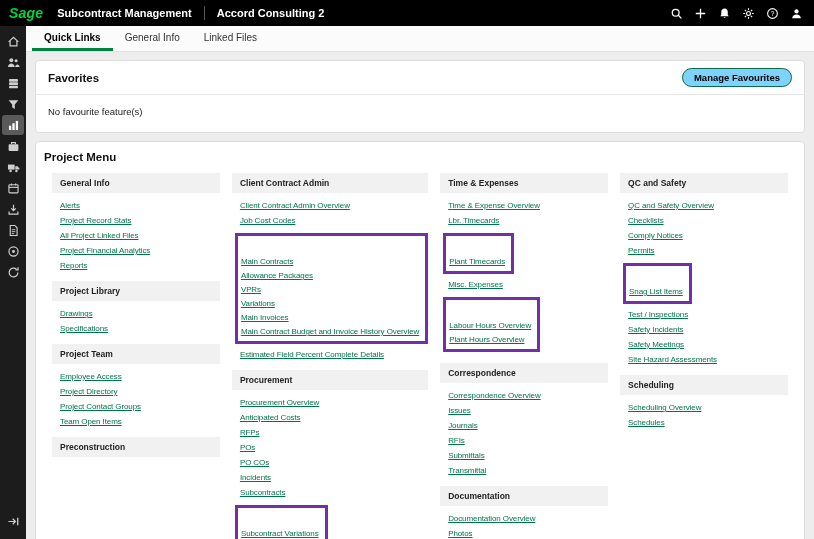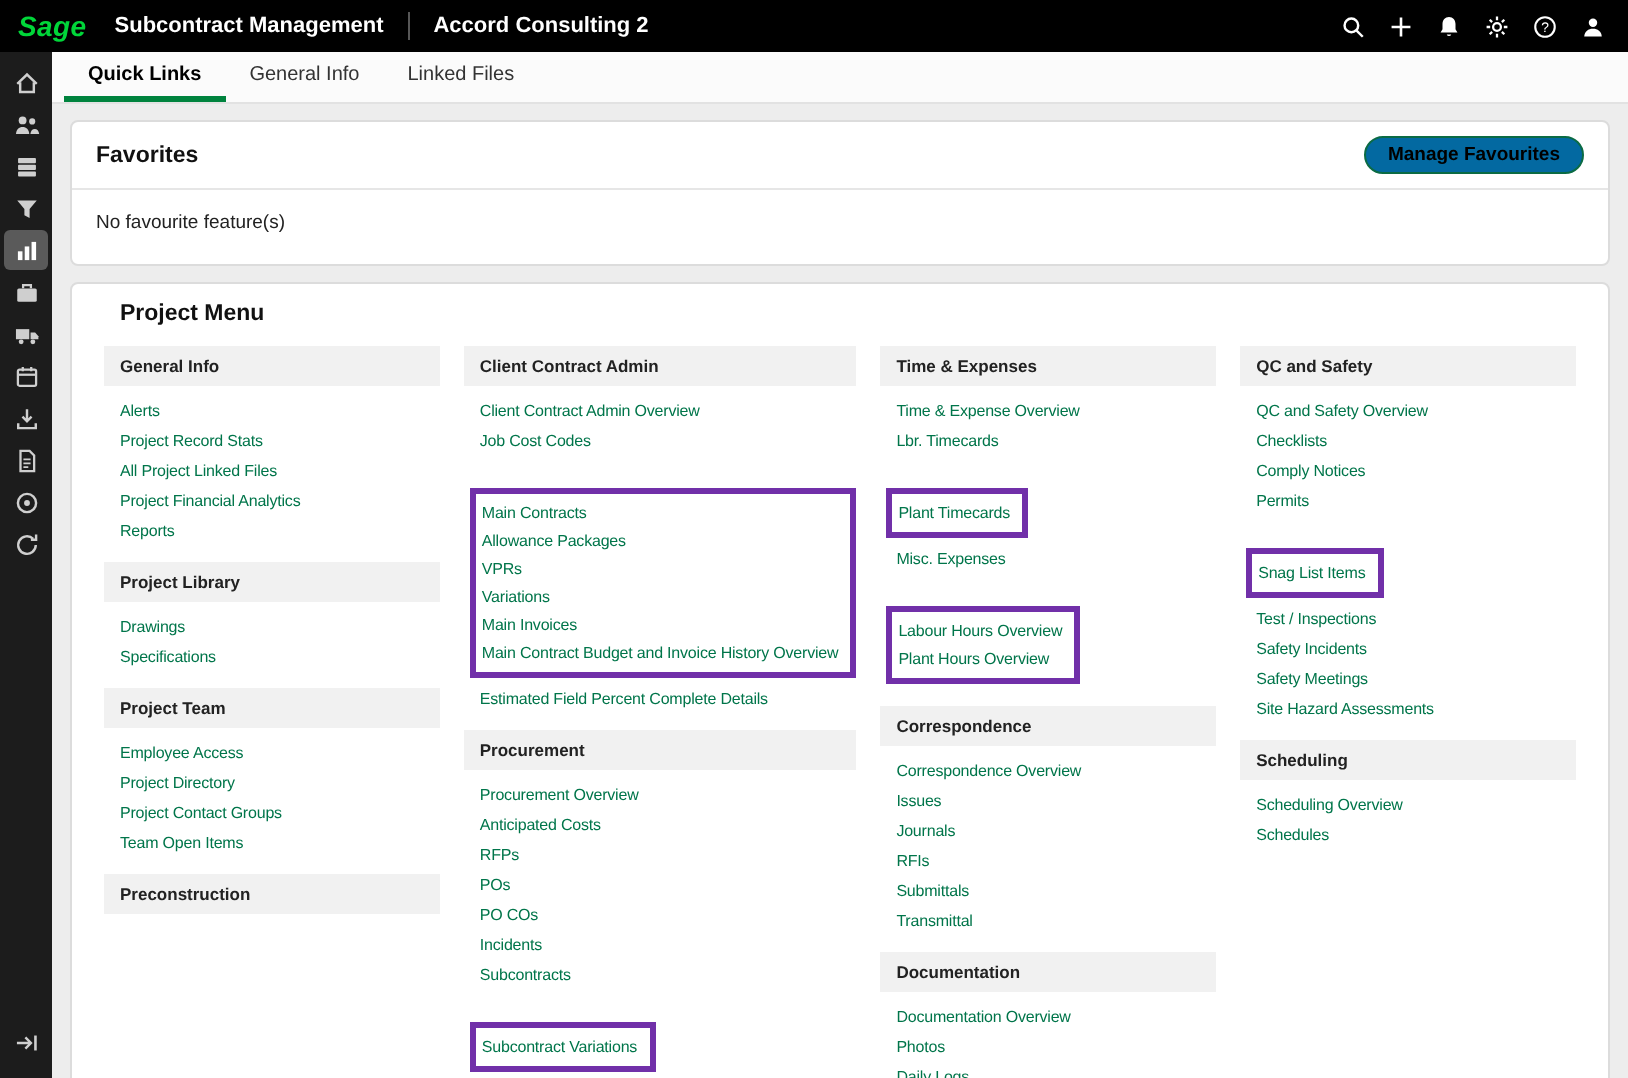--- a/index.html
+++ b/index.html
@@ -44,38 +44,38 @@
   .tab { padding: 0 12px; font-size: 10px; color: #333; display: flex;
     align-items: center; border-bottom: 3px solid transparent; cursor: pointer; }
   .tab.active { font-weight: bold; color: #000; border-bottom-color: var(--tabline); }
 
   .content { padding: 8px 9px; height: 487px; overflow: hidden; }
   .card { background: #fff; border: 1px solid #dcdcdc; border-radius: 4px; }
   .card-title { font-size: 11.5px; font-weight: bold; color: #111; }
 
   .fav-head { display: flex; justify-content: space-between; align-items: center;
     padding: 7px 12px; border-bottom: 1px solid #e6e6e6; }
-  .pill-btn { border: 1px solid #0b6b44; background: #0369a1; border-radius: 11px;
+  .pill-btn { border: 1px solid #0b6b44; background: #7dd3fc; border-radius: 11px;
     padding: 3px 11px; font-size: 9.5px; font-weight: bold; color: #000;
     font-family: inherit; cursor: pointer; }
   .fav-body { padding: 11px 12px 15px; font-size: 9.5px; color: #222; }
 
   .menu-card { margin-top: 8px; min-height: 470px; }
-  .menu-title { padding: 9px 24px 6px; }
+  .menu-title { padding: 9px 8px 6px; }
   .menu-columns { display: grid; grid-template-columns: repeat(4, 1fr); gap: 12px;
     padding: 4px 16px 16px; align-items: start; }
   .menu-section { margin-bottom: 11px; }
   .section-header { background: #f1f1f1; font-size: 8.5px; font-weight: bold;
     color: #222; padding: 5px 8px; }
   .section-links { padding: 2px 0 0 8px; }
   .menu-link { display: block; width: fit-content; color: var(--link);
-    font-size: 8px; letter-spacing: -0.1px; 
+    font-size: 8px; letter-spacing: -0.1px; text-decoration: underline;
     margin: 6px 0; cursor: pointer; white-space: nowrap; }
   .hl-box { width: fit-content; max-width: 105%; border: 3px solid var(--hl);
-    padding: 0 6px 0 3px; margin: 19px 0 5px -5px; }
+    padding: 16px 6px 0 3px; margin: 8px 0 5px -5px; }
   .hl-box .menu-link { margin: 5px 0; }
 </style>
 </head>
 <body>
 
 <div class="topbar">
   <div class="brand">Sage</div>
   <div class="tb-title">Subcontract Management</div>
   <div class="tb-sep"></div>
   <div class="tb-project">Accord Consulting 2</div>

